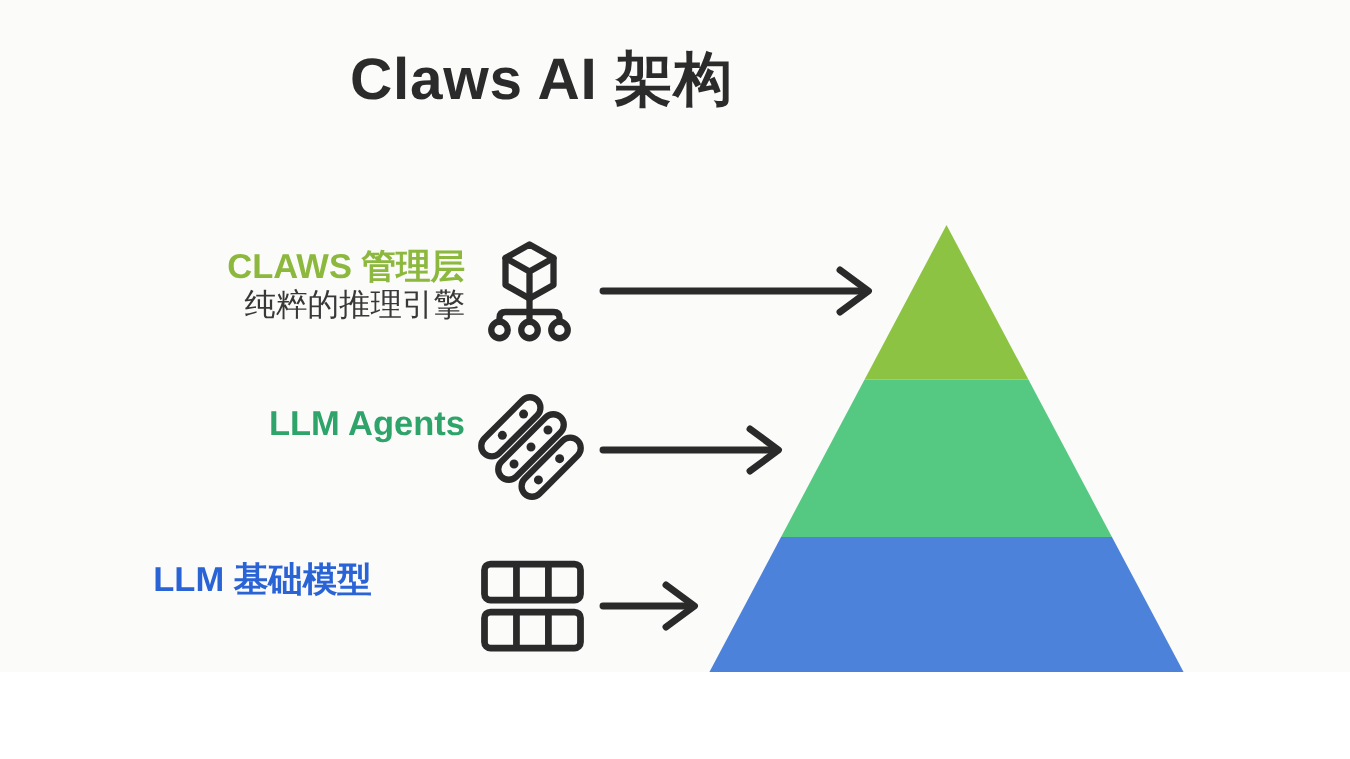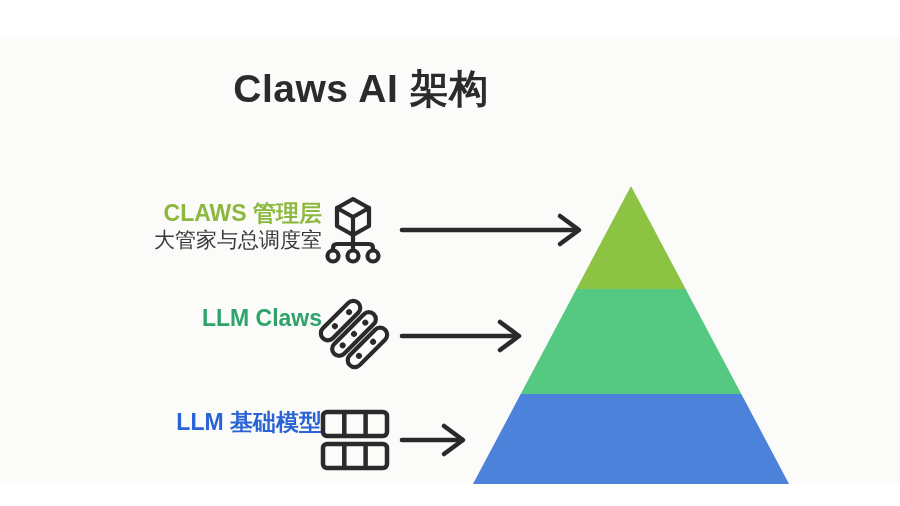--- a/index.html
+++ b/index.html
@@ -2,34 +2,33 @@
 <html><head>
 <meta charset="utf-8">
 <style>
   html,body{margin:0;padding:0;}
   body{font-family:"Liberation Sans","DejaVu Sans",sans-serif;}
   .canvas{
     position:relative;
     width:900px;height:448px;
     overflow:hidden;
     background:#fbfbf9;
-    margin-top:36px;
   }
   .page-title{
     position:absolute;
     left:61px;top:26px;width:600px;
     text-align:center;
     font-size:39px;
     font-weight:700;
     letter-spacing:0.5px;
     color:#2b2b2b;
   }
   .label-block{
     position:absolute;
-    left:52px;width:270px;
+    left:40px;width:270px;
     text-align:right;
   }
   .layer-heading{
     font-size:23px;
     font-weight:700;
     line-height:1.15;
     white-space:nowrap;
   }
   .layer-subtitle{
     font-size:21px;
@@ -42,57 +41,57 @@
 </style>
 </head>
 <body>
 
 <div class="canvas" style="background: rgb(251, 251, 249);">
 
   <div class="page-title" style="color: rgb(43, 43, 43);">Claws AI 架构</div>
 
   <div class="label-block" style="top:164px;">
     <div class="layer-heading" style="color: rgb(140, 184, 62);">CLAWS 管理层</div>
-    <div class="layer-subtitle">大管家与总调度室</div>
+    <div class="layer-subtitle">纯粹的推理引擎</div>
   </div>
   <svg class="icon" style="left:322px;top:160px;" width="62" height="70" viewBox="0 0 62 70">
     <g fill="none" stroke-width="4.2" stroke-linecap="round" stroke-linejoin="round" stroke="#2a2a2a">
       <polygon points="31,3 47,12 47,30 31,39 15,30 15,12"></polygon>
       <path d="M15,12 L31,21 L47,12 M31,21 V39"></path>
       <path d="M31,39 V54"></path>
       <path d="M11,54 V52 Q11,48 15,48 H47 Q51,48 51,52 V54"></path>
       <circle cx="11" cy="60" r="5.5"></circle>
       <circle cx="31" cy="60" r="5.5"></circle>
       <circle cx="51" cy="60" r="5.5"></circle>
     </g>
   </svg>
 
   <div class="label-block" style="top:269px;">
-    <div class="layer-heading" style="color: rgb(46, 163, 106);">LLM Claws</div>
+    <div class="layer-heading" style="color: rgb(46, 163, 106);">LLM Agents</div>
   </div>
   <svg class="icon" style="left:321px;top:261px;overflow:visible;" width="66" height="74" viewBox="0 0 66 74">
     <g fill="none" stroke-width="4.2" stroke-linecap="round" stroke-linejoin="round" stroke="#2a2a2a">
       <g transform="rotate(45 33 37)">
         <rect x="7" y="12" width="14" height="50" rx="7"></rect>
         <rect x="26" y="9" width="14" height="56" rx="7"></rect>
         <rect x="45" y="12" width="14" height="50" rx="7"></rect>
         <g stroke="none" fill="#2a2a2a">
           <circle cx="14" cy="25" r="3"></circle>
           <circle cx="14" cy="45" r="3"></circle>
           <circle cx="33" cy="21" r="3"></circle>
           <circle cx="33" cy="37" r="3"></circle>
           <circle cx="33" cy="53" r="3"></circle>
           <circle cx="52" cy="29" r="3"></circle>
           <circle cx="52" cy="49" r="3"></circle>
         </g>
       </g>
     </g>
   </svg>
 
-  <div class="label-block" style="top:373px;">
+  <div class="label-block" style="top:373px;text-align:center;">
     <div class="layer-heading" style="color: rgb(42, 99, 214);">LLM 基础模型</div>
   </div>
   <svg class="icon" style="left:320px;top:372px;" width="70" height="64" viewBox="0 0 70 64">
     <g fill="none" stroke-width="4.5" stroke-linejoin="round" stroke="#2a2a2a">
       <rect x="3" y="4" width="64" height="24" rx="4"></rect>
       <path d="M24.3,4 V28 M45.6,4 V28"></path>
       <rect x="3" y="36" width="64" height="24" rx="4"></rect>
       <path d="M24.3,36 V60 M45.6,36 V60"></path>
     </g>
   </svg>

